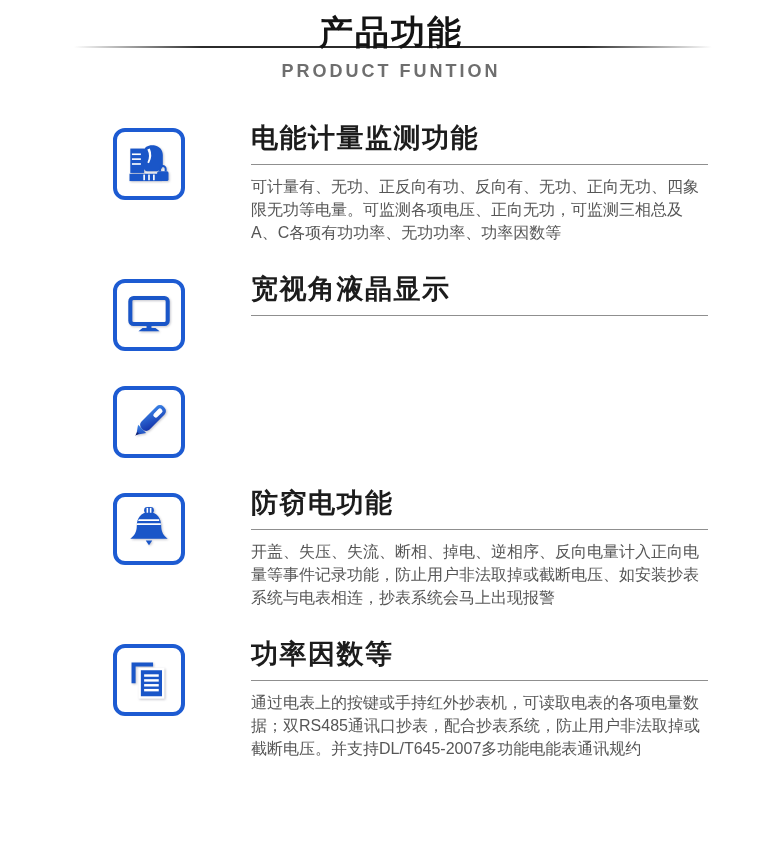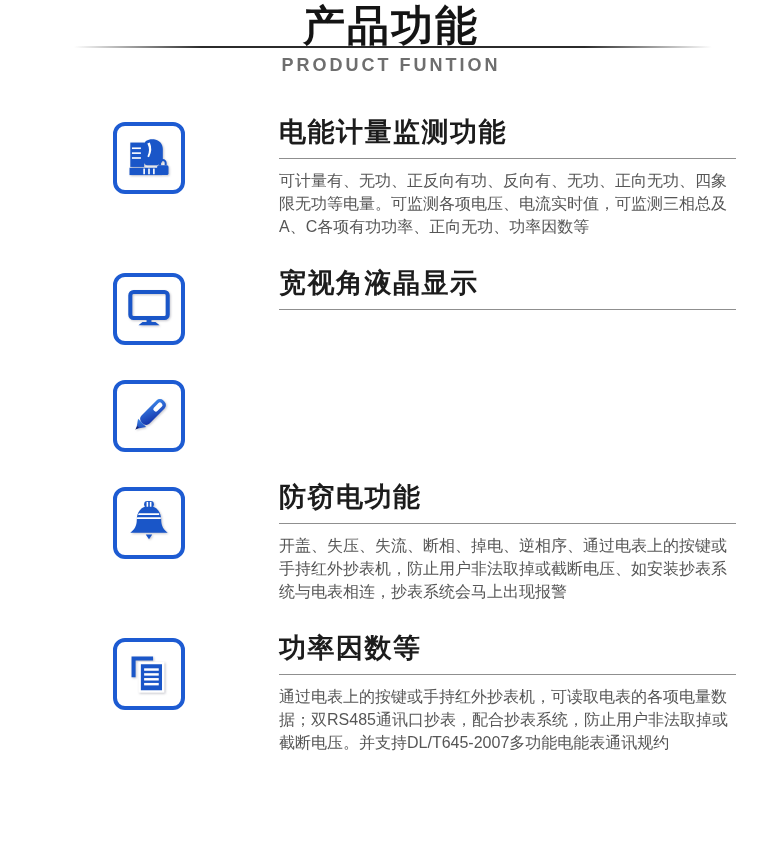--- a/index.html
+++ b/index.html
@@ -3,28 +3,28 @@
 <meta charset="utf-8">
 <style>
   html,body{margin:0;padding:0;background:#ffffff;}
   body{font-family:"Liberation Sans","DejaVu Sans",sans-serif;}
   .page{width:782px;height:841px;margin:0 auto;background:#fff;position:relative;overflow:hidden;}
 
   
   .header{position:relative;text-align:center;padding-top:6px;}
   .header-rule{position:absolute;left:74px;right:70px;top:46px;height:2px;
     background:linear-gradient(90deg,rgba(43,43,43,0) 0%,#2b2b2b 20%,#2b2b2b 80%,rgba(43,43,43,0) 100%);}
-  .header-title{position:relative;font-size:42px;color:#141414;letter-spacing:2px;line-height:40px;}
+  .header-title{position:relative;font-size:34px;color:#141414;letter-spacing:2px;line-height:40px;margin-top:6px;}
   .header-title .light{font-weight:600;}
   .header-title .bold{font-weight:800;}
   .header-subtitle{margin-top:9px;font-size:18px;font-weight:600;color:#6e6e6e;letter-spacing:3px;}
 
   
   .sections{padding:40px 0 0 113px;}
-  .section{display:flex;align-items:flex-start;margin-bottom:29px;gap:28px;}
+  .section{display:flex;align-items:flex-start;margin-bottom:29px;}
   .icon-box{flex:none;width:64px;height:64px;margin-top:6px;background:#fff;
     border:4px solid #1d5bd2;border-radius:12px;display:flex;align-items:center;justify-content:center;}
   .icon-box svg{display:block;filter:drop-shadow(1.5px 1.5px 1px rgba(90,90,110,.35));}
   .section-content{margin-left:66px;width:457px;}
   .section-title{font-size:27px;font-weight:bold;color:#1c1c1c;letter-spacing:1.5px;line-height:32px;}
   .title-rule{height:1px;background:#8f8f8f;margin-top:10px;}
   .section-body{margin-top:10px;font-size:16px;line-height:23px;color:#565656;}
 </style>
 </head>
 <body>
@@ -56,21 +56,21 @@
             <rect x="31" y="45" width="2" height="7"></rect>
             <rect x="37" y="45" width="2" height="7"></rect>
             <rect x="25" y="45" width="2" height="7"></rect>
           </g>
           <path d="M45.5 41 v-3 a3.5 3.5 0 0 1 7 0 v3" fill="none" stroke="#1a56c8" stroke-width="2.5"></path>
         </svg>
       </div>
       <div class="section-content">
         <div class="section-title">电能计量监测功能</div>
         <div class="title-rule"></div>
-        <div class="section-body">可计量有、无功、正反向有功、反向有、无功、正向无功、四象限无功等电量。可监测各项电压、电流实时值，可监测三相总及A、C各项有功功率、正向无功、功率因数等</div>
+        <div class="section-body">可计量有、无功、正反向有功、反向有、无功、正向无功、四象限无功等电量。可监测各项电压、正向无功，可监测三相总及A、C各项有功功率、无功功率、功率因数等</div>
       </div>
     </div>
 
     <div class="section">
       <div class="icon-box">
         <svg width="52" height="52" viewBox="0 0 64 64" aria-hidden="true">
           <rect x="9" y="11" width="46" height="32" rx="4" fill="none" stroke="#1a56c8" stroke-width="5"></rect>
           <rect x="29" y="43" width="6" height="7" fill="#1a56c8"></rect>
           <path d="M19 52 h26 l-5-4 h-16 z" fill="#1a56c8"></path>
         </svg>
@@ -112,21 +112,21 @@
             <rect x="29" y="6" width="2" height="6"></rect>
             <rect x="33" y="6" width="2" height="6"></rect>
             <path d="M19.5 20 h25 v2 h-26 z"></path>
             <path d="M17.5 25 h29 v2 h-30 z"></path>
           </g>
         </svg>
       </div>
       <div class="section-content">
         <div class="section-title">防窃电功能</div>
         <div class="title-rule"></div>
-        <div class="section-body">开盖、失压、失流、断相、掉电、逆相序、通过电表上的按键或手持红外抄表机，防止用户非法取掉或截断电压、如安装抄表系统与电表相连，抄表系统会马上出现报警</div>
+        <div class="section-body">开盖、失压、失流、断相、掉电、逆相序、反向电量计入正向电量等事件记录功能，防止用户非法取掉或截断电压、如安装抄表系统与电表相连，抄表系统会马上出现报警</div>
       </div>
     </div>
 
     <div class="section">
       <div class="icon-box">
         <svg width="52" height="52" viewBox="0 0 64 64" aria-hidden="true">
           <path d="M13 36 v-23 h24" fill="none" stroke="#1a56c8" stroke-width="5"></path>
           <rect x="19" y="17" width="32" height="38" fill="#ffffff"></rect>
           <rect x="22" y="20" width="26" height="32" fill="#1a56c8"></rect>
           <g fill="#ffffff">

